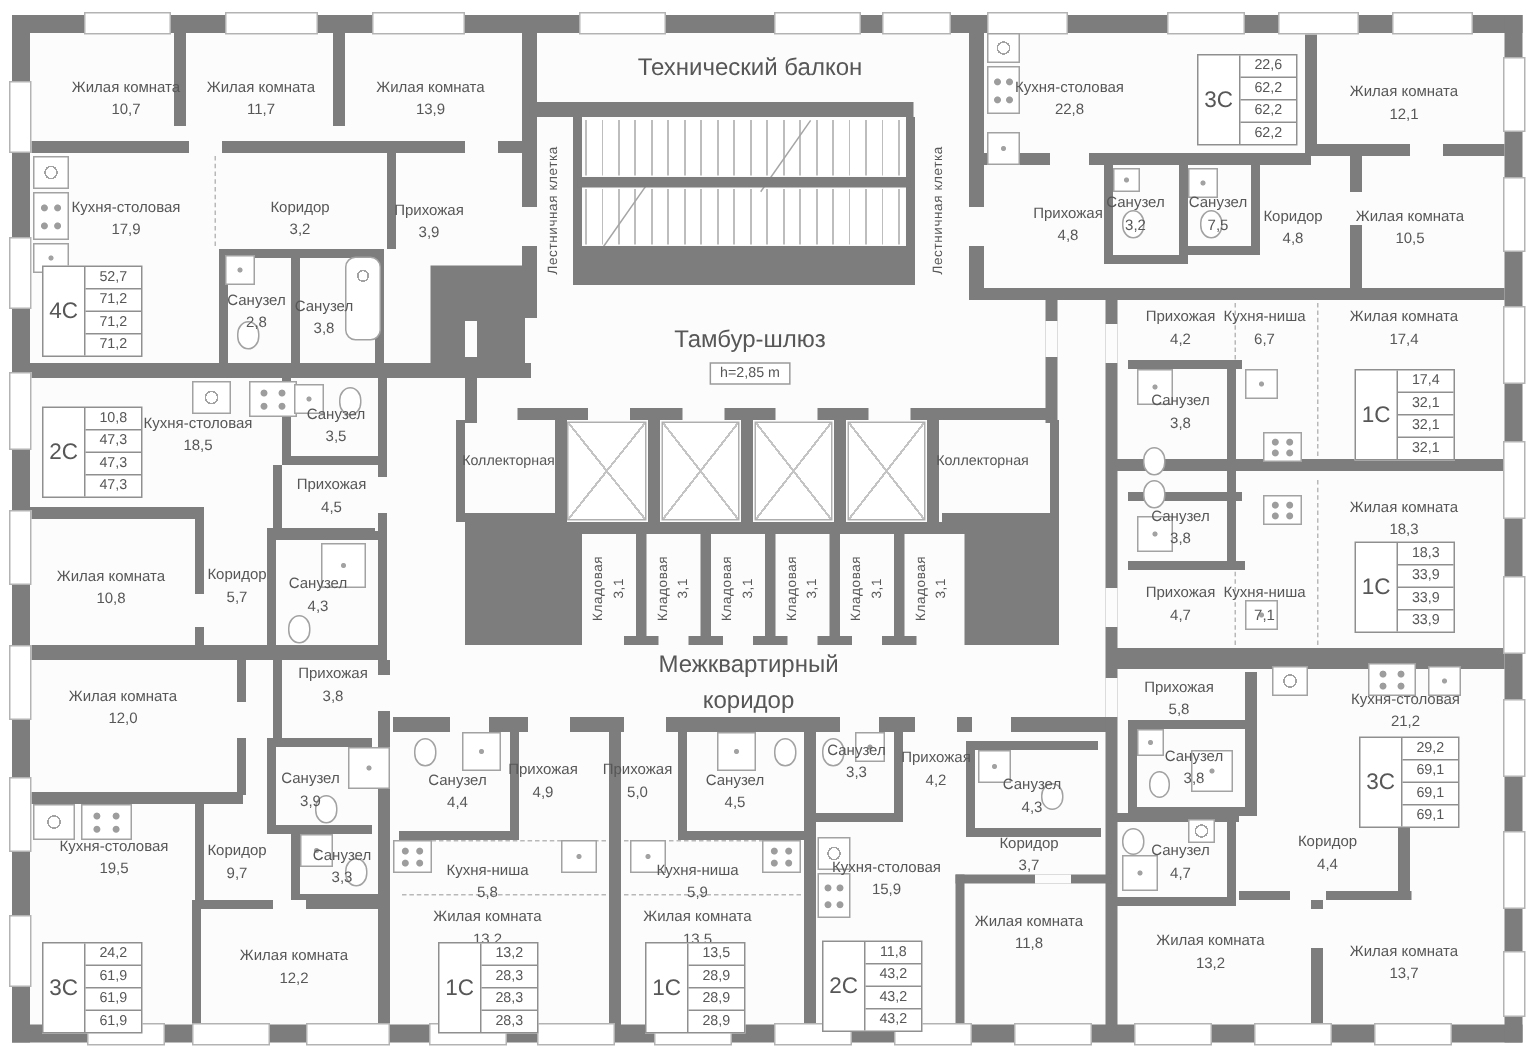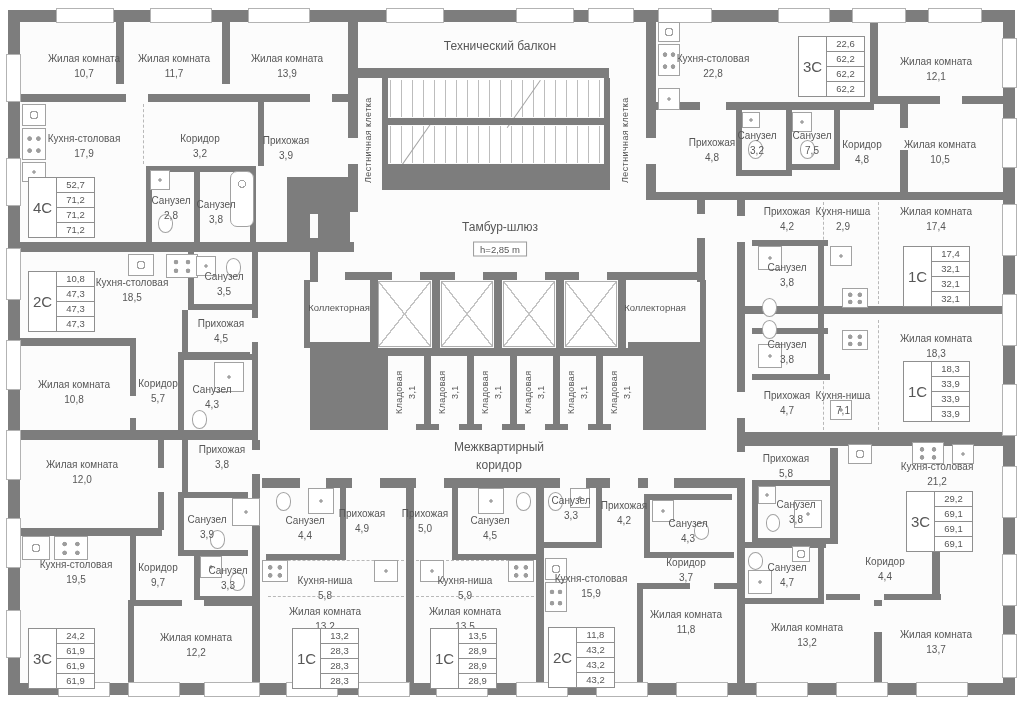--- a/index.html
+++ b/index.html
@@ -23,21 +23,21 @@
   .vlabel span{display:block;}
   .storage{height:78px;font-size:9px;}
   .apt-table{position:absolute;display:flex;background:#ffffff;border:1px solid #8f8f8f;box-sizing:border-box;}
   .apt-type{width:27px;display:flex;align-items:center;justify-content:center;
     font-size:15px;color:#575757;border-right:1px solid #8f8f8f;}
   .apt-vals{display:flex;flex-direction:column;}
   .apt-val{width:37px;height:14px;line-height:14px;text-align:center;font-size:9.5px;
     border-top:1px solid #8f8f8f;}
   .apt-val:first-child{border-top:none;}
   .poslabel{position:absolute;transform:translate(-50%,-50%);text-align:center;
-    font-size:12px;line-height:1.5;white-space:nowrap;}
+    font-size:16px;line-height:1.5;white-space:nowrap;}
   .badge{position:absolute;transform:translate(-50%,-50%);border:1px solid #9a9a9a;
     background:#fff;font-size:9.5px;padding:1px 6px;white-space:nowrap;}
   .shaft{position:absolute;box-sizing:border-box;border:1px solid #aeaeae;background-color:#ffffff;
     background-image:
       linear-gradient(to top right, transparent calc(50% - .7px), #c4c4c4 calc(50% - .7px), #c4c4c4 calc(50% + .7px), transparent calc(50% + .7px)),
       linear-gradient(to bottom right, transparent calc(50% - .7px), #c4c4c4 calc(50% - .7px), #c4c4c4 calc(50% + .7px), transparent calc(50% + .7px));}
   .stairs{position:absolute;background:repeating-linear-gradient(90deg,#bdbdbd 0 1px,#ffffff 1px 11px);}
   .slash{position:absolute;width:1px;background:#a5a5a5;transform-origin:top left;}
   .fx{position:absolute;border:1px solid #a2a2a2;background:#ffffff;box-sizing:border-box;}
   .fx-stove{background-image:
@@ -481,21 +481,21 @@
     <div class="room-label" style="left: 936px; top: 642px;">
       <span class="nm">Жилая комната</span>
       <span class="ar">13,7</span>
     </div>
     <div class="room-label" style="left: 787px; top: 219px;">
       <span class="nm">Прихожая</span>
       <span class="ar">4,2</span>
     </div>
     <div class="room-label" style="left: 843px; top: 219px;">
       <span class="nm">Кухня-ниша</span>
-      <span class="ar">2,9</span>
+      <span class="ar">6,7</span>
     </div>
     <div class="room-label" style="left: 936px; top: 219px;">
       <span class="nm">Жилая комната</span>
       <span class="ar">17,4</span>
     </div>
     <div class="room-label" style="left: 787px; top: 275px;">
       <span class="nm">Санузел</span>
       <span class="ar">3,8</span>
     </div>
     <div class="room-label" style="left: 787px; top: 352px;">

